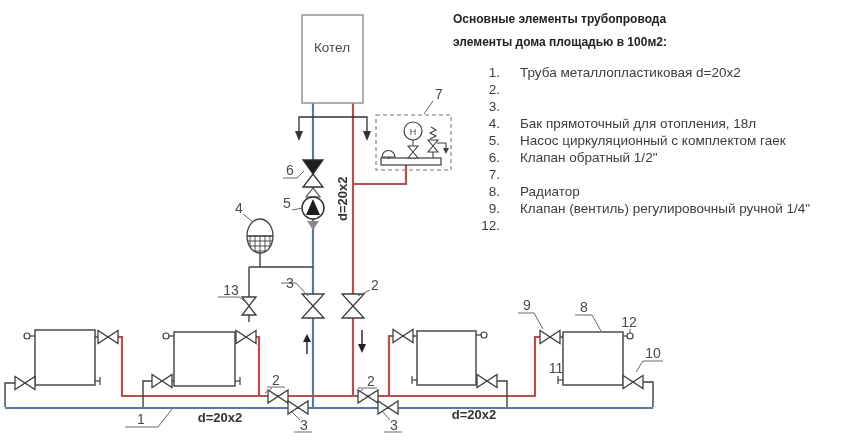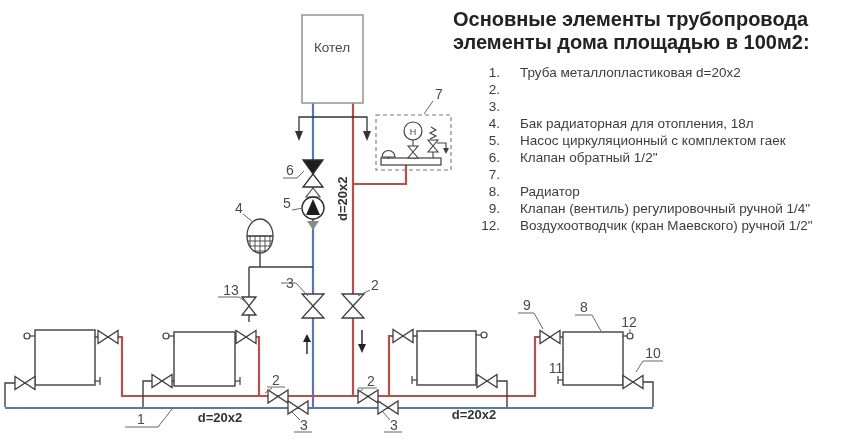--- a/index.html
+++ b/index.html
@@ -1,20 +1,20 @@
 <!DOCTYPE html>
 <html><head>
 <meta charset="utf-8">
 <style>
   html,body{margin:0;padding:0;background:#ffffff;}
   #canvas{position:relative;width:843px;height:447px;background:#ffffff;overflow:hidden;
           font-family:"Liberation Sans", sans-serif;}
   #diagram-svg{position:absolute;left:0;top:0;}
   #legend{position:absolute;left:453px;top:8px;width:382px;color:#3d3d3d;}
-  #legend .title{font-size:20px;font-weight:bold;color:#222;line-height:23px;margin:0 0 10px 0;}
+  #legend .title{font-size:12px;font-weight:bold;color:#222;line-height:23px;margin:0 0 10px 0;}
   #legend ol{list-style:none;margin:0;padding:0;font-size:13.5px;line-height:17px;}
   #legend li{display:flex;}
   #legend .num{width:47px;text-align:right;flex:0 0 47px;}
   #legend .itxt{margin-left:20px;white-space:nowrap;}
   text{font-family:"Liberation Sans", sans-serif;fill:#4a4a4a;}
   .callout{font-size:14px;}
   .pipe-label{font-size:13px;fill:#333;}
 </style>
 </head>
 <body>
@@ -244,21 +244,21 @@
           <span class="itxt">Труба металлопластиковая d=20x2</span>
         </li>
       <li>
           <span class="num">2.</span>
         </li>
       <li>
           <span class="num">3.</span>
         </li>
       <li>
           <span class="num">4.</span>
-          <span class="itxt">Бак радиаторная для отопления, 18л</span>
+          <span class="itxt">Бак прямоточный для отопления, 18л</span>
         </li>
       <li>
           <span class="num">5.</span>
           <span class="itxt">Насос циркуляционный с комплектом гаек</span>
         </li>
       <li>
           <span class="num">6.</span>
           <span class="itxt">Клапан обратный 1/2"</span>
         </li>
       <li>
@@ -267,17 +267,16 @@
       <li>
           <span class="num">8.</span>
           <span class="itxt">Радиатор</span>
         </li>
       <li>
           <span class="num">9.</span>
           <span class="itxt">Клапан (вентиль) регулировочный ручной 1/4"</span>
         </li>
       <li>
           <span class="num">12.</span>
-          <span class="itxt">Воздухоотводчик (кран Маевского) ручной 1/2"</span>
         </li>
     </ol>
   </div>
 </div>
 
 </body></html>

